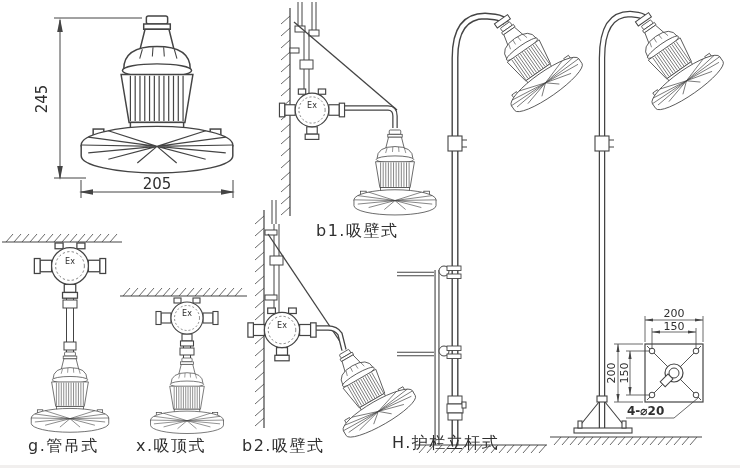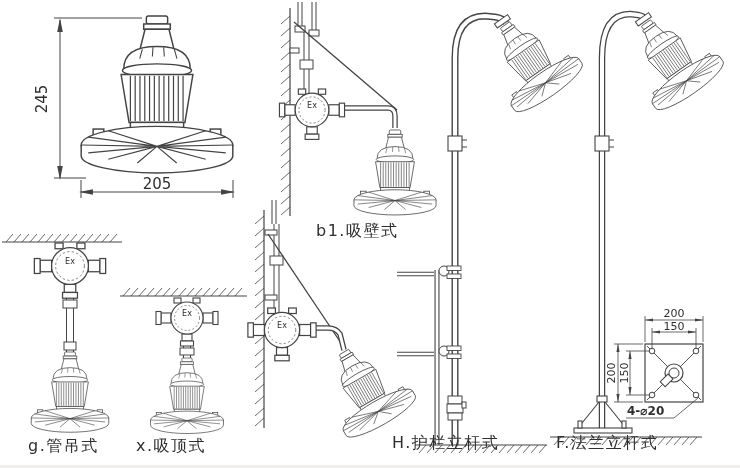--- a/index.html
+++ b/index.html
@@ -244,18 +244,18 @@
       <path d="M60,128 H88 Q96,128 100,134 L104,150" stroke="#444" stroke-width="5.5" fill="none"></path>
       <path d="M60,128 H88 Q96,128 100,134 L104,150" stroke="#fff" stroke-width="3" fill="none"></path>
     </g>
     <use href="#jbox" transform="translate(42,130) scale(1.1)"></use>
     <text class="ex" x="42" y="128" text-anchor="middle">Ex</text>
     <use href="#lamp-front" transform="translate(104,152) rotate(-30) scale(0.7) translate(-60,0)"></use>
   </svg>
 
   <div class="caption" style="left:28px;top:436px">g.管吊式</div>
   <div class="caption" style="left:136px;top:436px">x.吸顶式</div>
+  <div class="caption" style="left:242px;top:436px">b2.吸壁式</div>
   <div class="caption" style="left:316px;top:221px">b1.吸壁式</div>
   <div class="caption" style="left:392px;top:433px">H.护栏立杆式</div>
-  <div class="caption" style="left:556px;top:433px">F.法兰立杆式</div>
 
   <div class="bottom-edge"></div>
 </div>
 
 </body></html>

